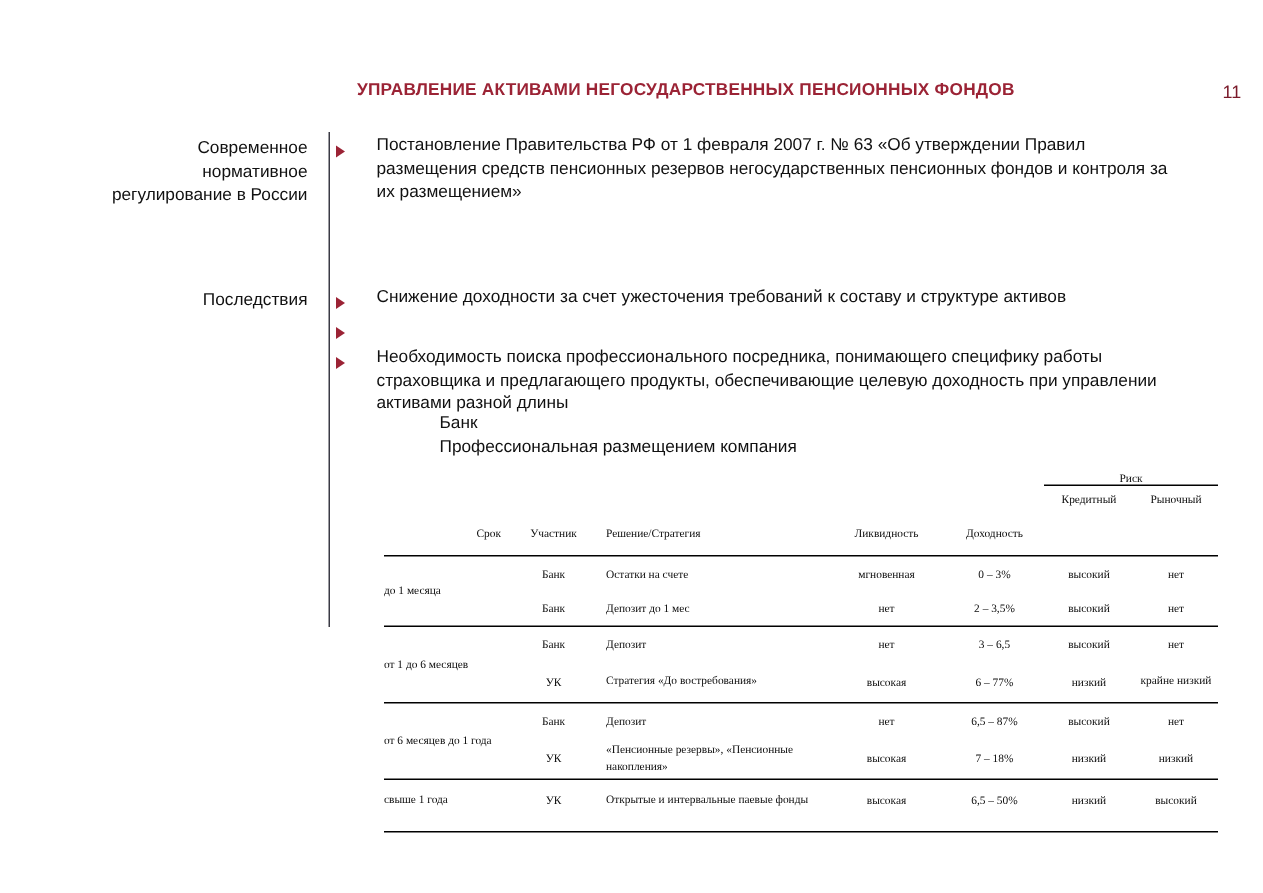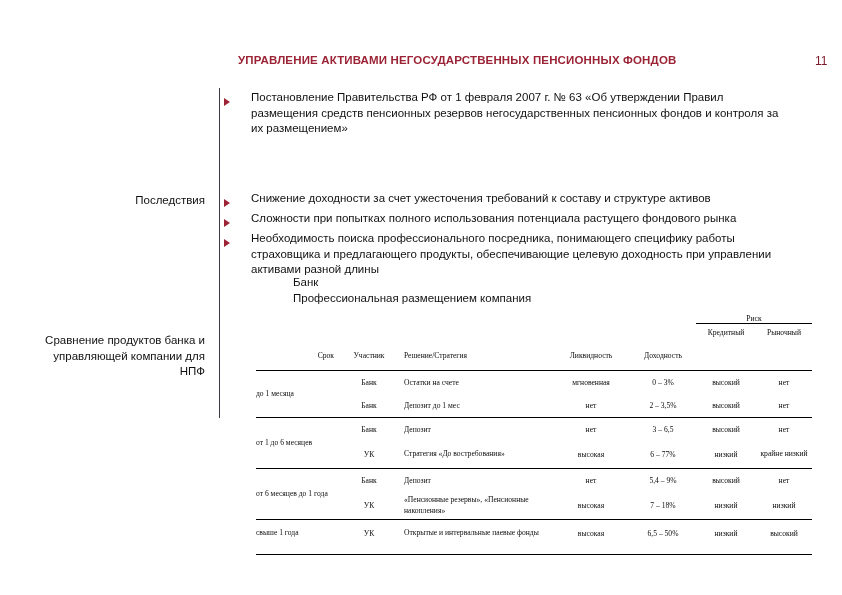--- a/index.html
+++ b/index.html
@@ -178,38 +178,37 @@
 </head>
 <body>
 
 <div class="slide">
 
   <div class="title">УПРАВЛЕНИЕ АКТИВАМИ НЕГОСУДАРСТВЕННЫХ ПЕНСИОННЫХ ФОНДОВ</div>
   <div class="page-number">11</div>
 
   <div class="divider"></div>
 
+  <div class="left-label" id="left-label-regulation">Современное нормативное регулирование в России</div>
   <div class="left-label" id="left-label-consequences">Последствия</div>
-  <div class="left-label" id="left-label-comparison">Сравнение продуктов банка и управляющей компании для НПФ</div>
 
   <div class="bullet-block" id="block-regulation">
     <div class="bullet-row">
       <span class="bullet-marker"><span class="tri"></span></span>
       <span class="bullet-text">Постановление Правительства РФ от 1 февраля 2007 г. № 63 «Об утверждении Правил размещения средств пенсионных резервов негосударственных пенсионных фондов и контроля за их размещением»</span>
     </div>
   </div>
 
   <div class="bullet-block" id="block-consequences">
     <div class="bullet-row">
       <span class="bullet-marker"><span class="tri"></span></span>
       <span class="bullet-text">Снижение доходности за счет ужесточения требований к составу и структуре активов</span>
     </div>
     <div class="bullet-row">
       <span class="bullet-marker"><span class="tri"></span></span>
-      <span class="bullet-text">Сложности при попытках полного использования потенциала растущего фондового рынка</span>
     </div>
     <div class="bullet-row">
       <span class="bullet-marker"><span class="tri"></span></span>
       <span class="bullet-text">Необходимость поиска профессионального посредника, понимающего специфику работы страховщика и предлагающего продукты, обеспечивающие целевую доходность при управлении активами разной длины</span>
     </div>
   </div>
 
   <div class="plain-line" id="line-bank">Банк</div>
   <div class="plain-line" id="line-uk">Профессиональная размещением компания</div>
 
@@ -274,21 +273,21 @@
           <td class="col-dohod">6 – 77%</td>
           <td class="col-kredit">низкий</td>
           <td class="col-rynok multiline">крайне низкий</td>
         </tr>
 
         <tr class="group-top">
           <td class="col-srok grp-label multiline" rowspan="2">от 6 месяцев до 1 года</td>
           <td class="col-uchastnik">Банк</td>
           <td class="col-reshenie">Депозит</td>
           <td class="col-likvid">нет</td>
-          <td class="col-dohod">5,4 – 9%</td>
+          <td class="col-dohod">6,5 – 87%</td>
           <td class="col-kredit">высокий</td>
           <td class="col-rynok">нет</td>
         </tr>
         <tr class="tall">
           <td class="col-uchastnik">УК</td>
           <td class="col-reshenie multiline">«Пенсионные резервы», «Пенсионные накопления»</td>
           <td class="col-likvid">высокая</td>
           <td class="col-dohod">7 – 18%</td>
           <td class="col-kredit">низкий</td>
           <td class="col-rynok">низкий</td>

